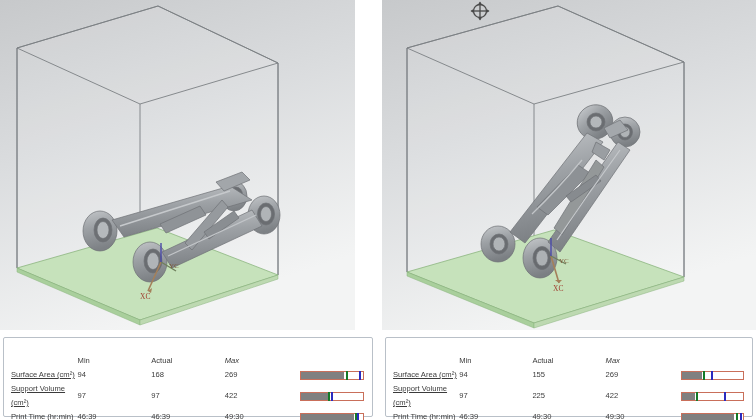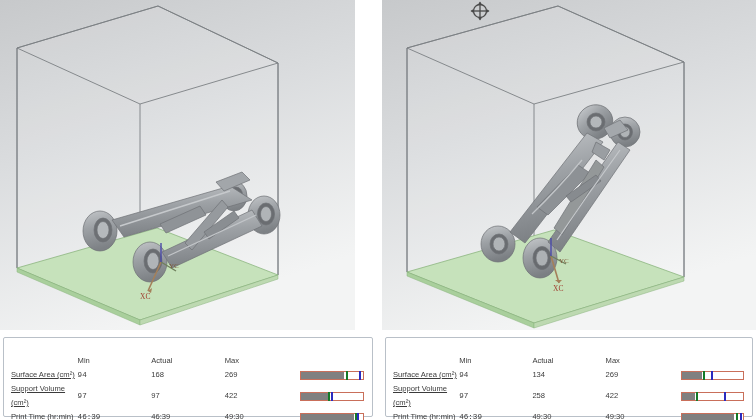--- a/index.html
+++ b/index.html
@@ -71,23 +71,23 @@
   }
   .col-label { width: 93px; padding-left: 7px !important; text-decoration: underline; }
   .col-min   { width: 36px; }
   .col-act   { width: 40px; }
   .col-max   { width: 42px; }
   .col-bar   { width: auto; }
 
   thead td { padding-top: 2px !important; height: 16px; }
   .hdr-min { color: #2e7d32; margin-top: 36px; }
   .hdr-act { color: #5b63c4; }
-  .hdr-max { color: #cf3434; }
-
-  .v-min { color: #2e7d32; font-family: Liberation Mono, monospace; }
+  .hdr-max { color: #cf3434; font-style: italic; }
+
+  .v-min { color: #2e7d32; }
   .v-act { color: #5b63c4; }
   .v-max { color: #cf3434; }
 
   .barwrap { padding-right: 8px !important; padding-left: 2px !important; }
   .bar {
     position: relative;
     height: 9px;
     background: #ffffff;
     border: 1px solid #c96f5a;
     width: 100%;
@@ -341,34 +341,34 @@
           <td class="col-min hdr-min">Min</td>
           <td class="col-act hdr-act">Actual</td>
           <td class="col-max hdr-max">Max</td>
           <td class="col-bar"></td>
         </tr>
       </thead>
       <tbody id="tbody-right">
           <tr>
             <td class="col-label">Surface Area (cm²)</td>
             <td class="col-min v-min">94</td>
-            <td class="col-act v-act">134</td>
+            <td class="col-act v-act">155</td>
             <td class="col-max v-max">269</td>
             <td class="col-bar barwrap">
               <div class="bar">
                 <div class="fill" style="width: 33%;"></div>
                 <div class="mk mk-min" style="left: 34%;"></div>
                 <div class="mk mk-act" style="left: 48%;"></div>
               </div>
             </td>
           </tr>
           <tr>
             <td class="col-label">Support Volume (cm²)</td>
             <td class="col-min v-min">97</td>
-            <td class="col-act v-act">258</td>
+            <td class="col-act v-act">225</td>
             <td class="col-max v-max">422</td>
             <td class="col-bar barwrap">
               <div class="bar">
                 <div class="fill" style="width: 21%;"></div>
                 <div class="mk mk-min" style="left: 23%;"></div>
                 <div class="mk mk-act" style="left: 69%;"></div>
               </div>
             </td>
           </tr>
           <tr>

